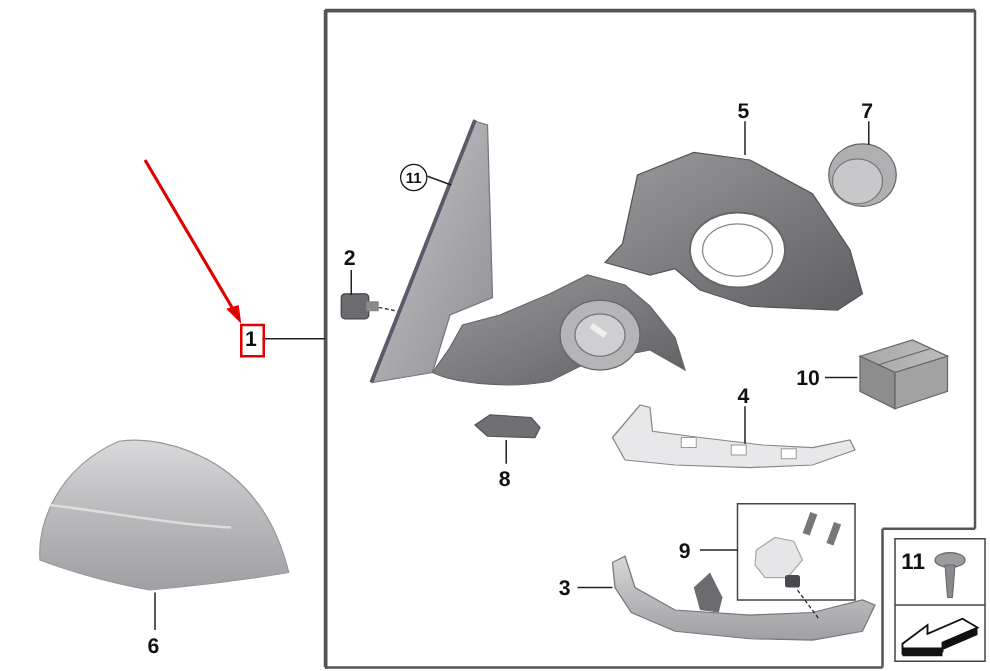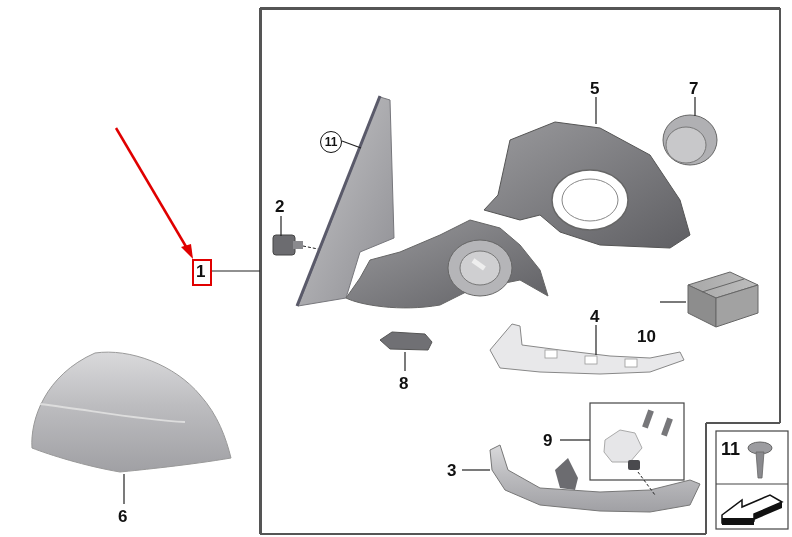--- a/index.html
+++ b/index.html
@@ -144,15 +144,15 @@
 <div class="selected-box" style="left:192px; top:259px; width:16px; height:23px;"></div>
 <div class="label" style="left:196px; top:263px;">1</div>
 <div class="label" style="left:275px; top:198px;">2</div>
 <div class="label" style="left:447px; top:462px;">3</div>
 <div class="label" style="left:590px; top:308px;">4</div>
 <div class="label" style="left:590px; top:80px;">5</div>
 <div class="label" style="left:118px; top:508px;">6</div>
 <div class="label" style="left:689px; top:80px;">7</div>
 <div class="label" style="left:399px; top:375px;">8</div>
 <div class="label" style="left:543px; top:432px;">9</div>
-<div class="label" style="left:637px; top:294px;margin-top:34px;">10</div>
+<div class="label" style="left:637px; top:294px;">10</div>
 <div class="circ" style="left:320px; top:131px;">11</div>
 <div class="label" style="left:721px; top:440px; font-size:18px;">11</div>
 
 </body></html>

